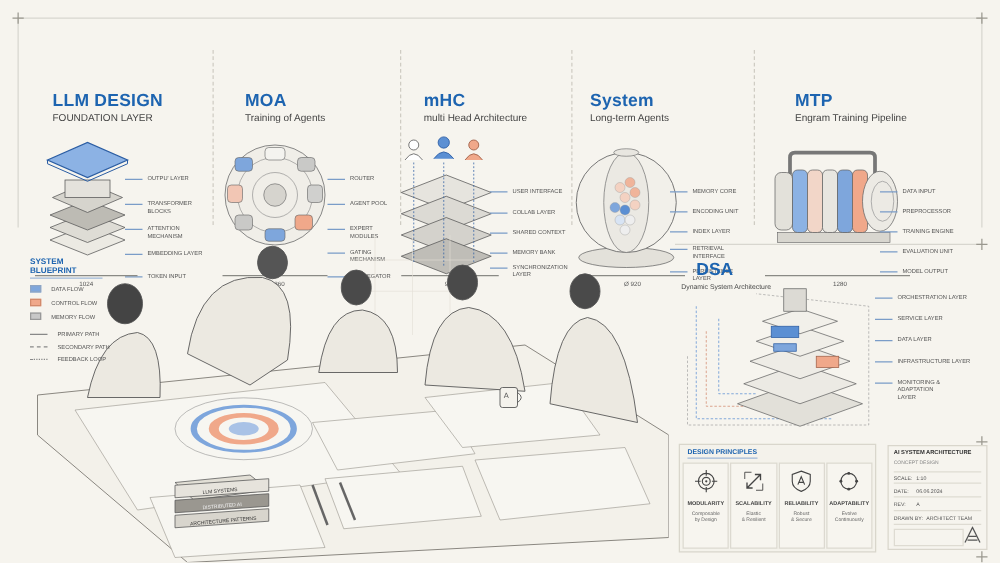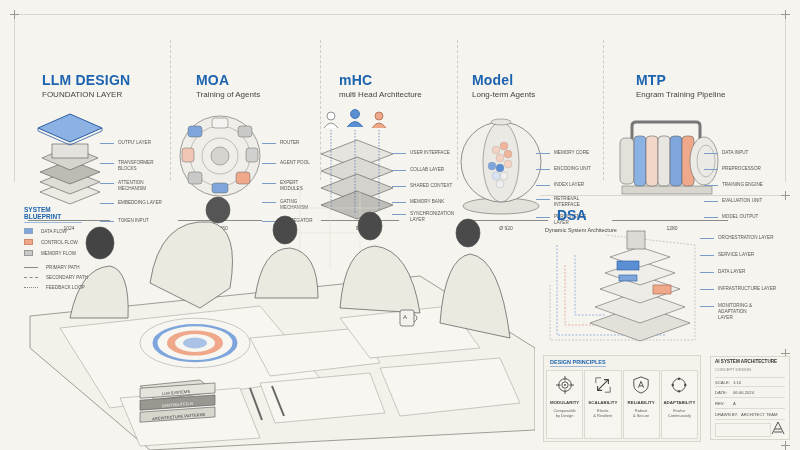--- a/index.html
+++ b/index.html
@@ -156,21 +156,21 @@
     <div class="callout" style="top:49px;">COLLAB LAYER</div>
     <div class="callout" style="top:65px;">SHARED CONTEXT</div>
     <div class="callout" style="top:81px;">MEMORY BANK</div>
     <div class="callout" style="top:93px;width:40px;white-space:normal;">SYNCHRONIZATION LAYER</div>
   </div>
   <div class="dim-line" style="left:-18px;top:152px;width:78px;"></div>
   <div class="dim" style="left:6px;top:157px;width:30px;">900</div>
 </div>
 
 <div class="panel" style="left:472px;width:130px;">
-  <div class="ptitle">Model</div>
+  <div class="ptitle">System</div>
   <div class="psub">Long-term Agents</div>
   <svg class="illus" width="86" height="110" viewBox="0 0 86 110" style="left:-14px;top:42px;">
     <ellipse cx="43" cy="96" rx="38" ry="8" fill="#e3e1da" stroke="#666" stroke-width="0.6"></ellipse>
     <circle cx="43" cy="52" r="40" fill="#f2f0ea" stroke="#666" stroke-width="0.7"></circle>
     <ellipse cx="43" cy="52" rx="18" ry="40" fill="#ebe9e3" stroke="#777" stroke-width="0.6"></ellipse>
     <g stroke="#999" stroke-width="0.3">
       <circle cx="38" cy="40" r="4" fill="#f4d2c2"></circle>
         <circle cx="46" cy="36" r="4" fill="#f0b49a"></circle>
       <circle cx="50" cy="44" r="4" fill="#f0b49a"></circle>
         <circle cx="42" cy="48" r="4" fill="#f4d2c2"></circle>

